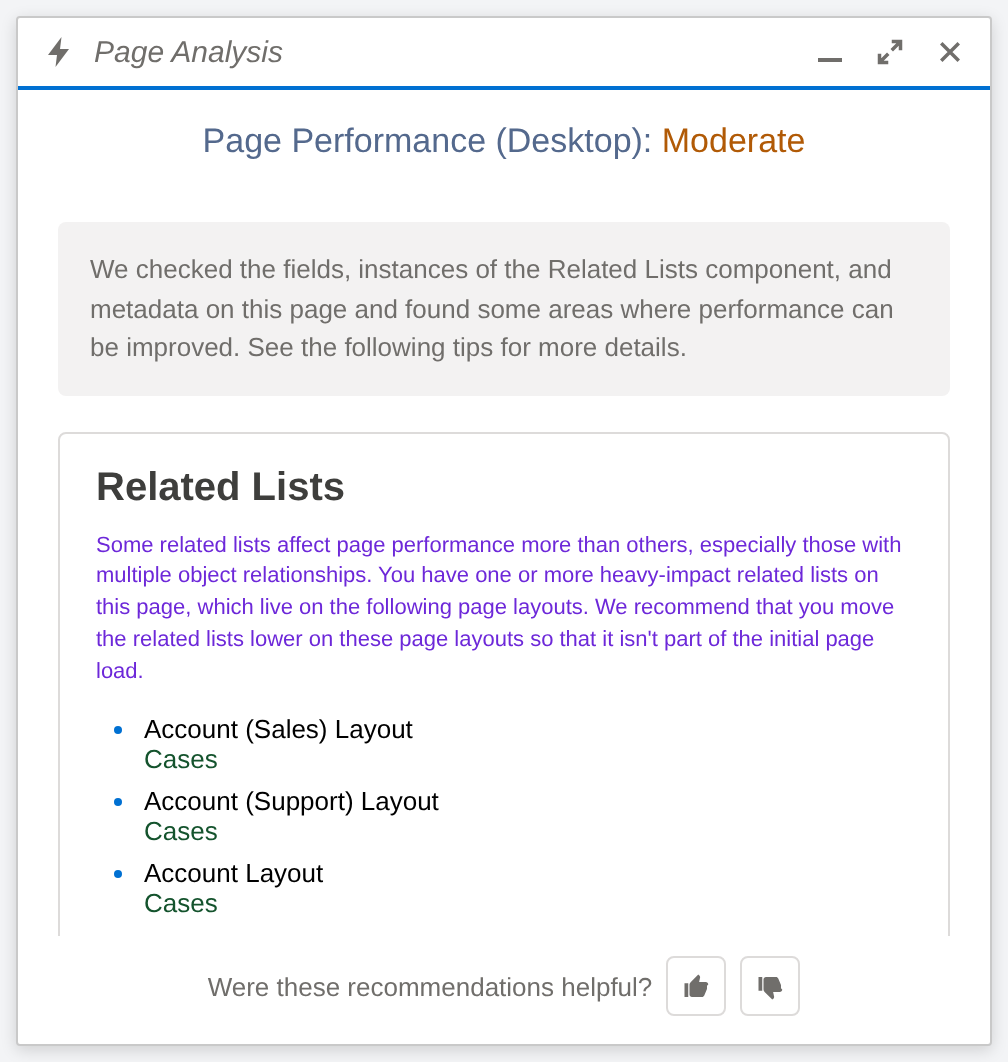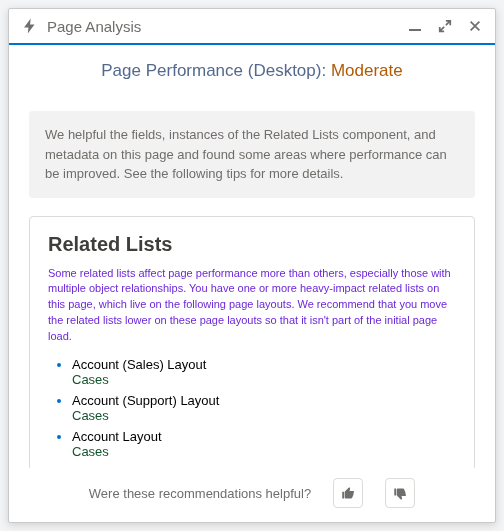--- a/index.html
+++ b/index.html
@@ -26,20 +26,21 @@
       border-radius: 2px;
       box-shadow: 0 2px 8px rgba(0,0,0,0.15);
       display: flex;
       flex-direction: column;
     }
     .header {
       display: flex;
       align-items: center;
       padding: 8px 12px;
       border-bottom: 2px solid #0070d2;
+      font-style: italic;
     }
     .header-icon {
       width: 18px; height: 18px;
       color: #706e6b;
       margin-right: 8px;
     }
     .header-title {
       flex: 1;
       font-size: 15px;
       color: #706e6b;
@@ -103,21 +104,21 @@
       font-size: 13px;
     }
     .layout-sub {
       color: #14532d;
       font-size: 13px;
     }
     .footer {
       display: flex;
       align-items: center;
       justify-content: center;
-      gap: 22px;
+      gap: 7px;
       padding: 10px 0 14px;
       font-size: 13px;
       color: #706e6b;
     }
     .thumb-btn {
       border: 1px solid #dddbda;
       background: #fff;
       border-radius: 4px;
       width: 30px; height: 30px;
       display: flex; align-items: center; justify-content: center;
@@ -155,21 +156,21 @@
           </svg>
       </span>
     </div>
   </div>
 
   <div class="content">
     <div class="perf-heading">
       <span class="perf-label">Page Performance (Desktop): </span><span class="perf-rating">Moderate</span>
     </div>
 
-    <div class="summary-box">We helpful the fields, instances of the Related Lists component, and metadata on this page and found some areas where performance can be improved. See the following tips for more details.</div>
+    <div class="summary-box">We checked the fields, instances of the Related Lists component, and metadata on this page and found some areas where performance can be improved. See the following tips for more details.</div>
 
     <div class="card">
       <div class="card-title">Related Lists</div>
       <div class="card-desc">Some related lists affect page performance more than others, especially those with multiple object relationships. You have one or more heavy-impact related lists on this page, which live on the following page layouts. We recommend that you move the related lists lower on these page layouts so that it isn't part of the initial page load.</div>
       <ul class="layouts">
         <li>
           <div class="layout-link">Account (Sales) Layout</div>
           <div class="layout-sub">Cases</div>
         </li>
         <li>

